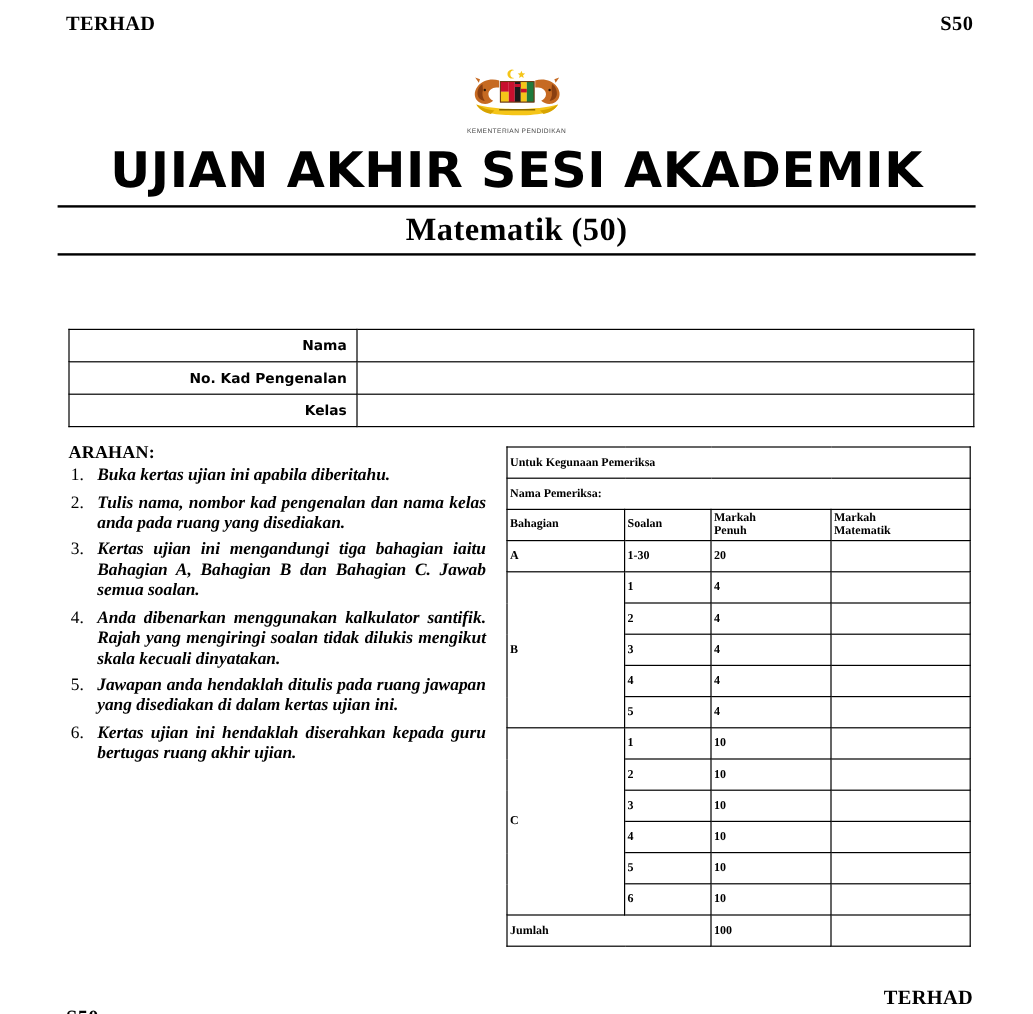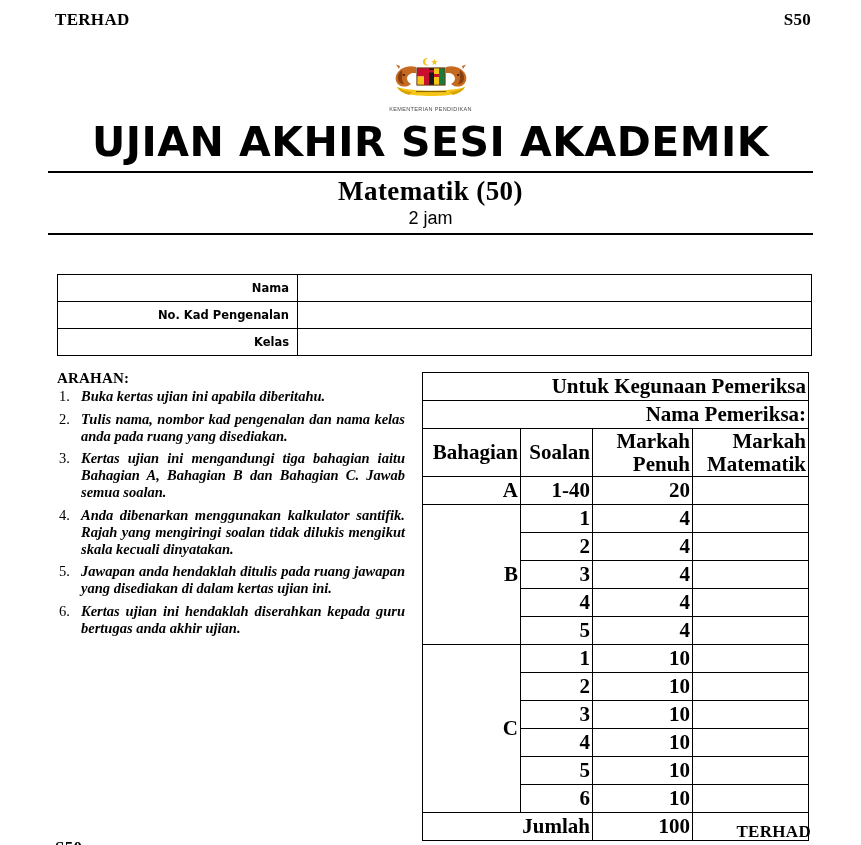--- a/index.html
+++ b/index.html
@@ -154,23 +154,23 @@
     position: absolute;
     top: 372px;
     left: 422px;
     width: 386px;
     border-collapse: collapse;
     table-layout: fixed;
     font-family: "Liberation Serif", serif;
   }
   .exam-table td {
     border: 1.3px solid #000;
-    text-align: right;
+    text-align: left;
     vertical-align: middle;
-    font-size: 21px;
+    font-size: 10px;
     font-weight: bold;
     padding: 1px 2px;
     height: 23px;
   }
   .col-bah { width: 98px; }
   .col-soa { width: 72px; }
   .col-pen { width: 100px; }
   .col-dip { width: 116px; }
 
   .exam-head-main { font-size: 16px; height: 26px; font-weight: bold; }
@@ -239,21 +239,20 @@
       <path d="M58 73 h60" stroke="#8A6A00" stroke-width="2.4"></path>
     </svg>
   </span>
   <div class="crest-caption">KEMENTERIAN PENDIDIKAN</div>
 </div>
 
 <div class="title-block">
   <div class="title-main">UJIAN AKHIR SESI AKADEMIK</div>
   <hr class="rule rule-top">
   <div class="title-paper">Matematik (50)</div>
-  <div class="title-dur">2 jam</div>
   <hr class="rule rule-bottom">
 </div>
 
 <table class="cand-table">
   <tbody>
     <tr>
       <td class="cand-label">Nama</td>
       <td></td>
     </tr>
     <tr>
@@ -285,21 +284,21 @@
     <li class="arahan-item">
       <span class="arahan-num">4.</span>
       <span>Anda dibenarkan menggunakan kalkulator santifik. Rajah yang mengiringi soalan tidak dilukis mengikut skala kecuali dinyatakan.</span>
     </li>
     <li class="arahan-item">
       <span class="arahan-num">5.</span>
       <span>Jawapan anda hendaklah ditulis pada ruang jawapan yang disediakan di dalam kertas ujian ini.</span>
     </li>
     <li class="arahan-item">
       <span class="arahan-num">6.</span>
-      <span>Kertas ujian ini hendaklah diserahkan kepada guru bertugas anda akhir ujian.</span>
+      <span>Kertas ujian ini hendaklah diserahkan kepada guru bertugas ruang akhir ujian.</span>
     </li>
   </ol>
 </div>
 
 <table class="exam-table">
   <colgroup>
     <col class="col-bah">
       <col class="col-soa">
       <col class="col-pen">
       <col class="col-dip">
@@ -319,21 +318,21 @@
         <span>Penuh</span>
       </td>
       <td class="exam-colhead">
         <span>Markah</span><br>
         <span>Matematik</span>
       </td>
     </tr>
 
     <tr>
       <td class="cell-sect">A</td>
-      <td>1-40</td>
+      <td>1-30</td>
       <td class="cell-plain">20</td>
       <td></td>
     </tr>
 
     <tr>
       <td class="cell-sect" rowspan="5">B</td>
       <td>1</td>
       <td>4</td>
       <td></td>
     </tr>

